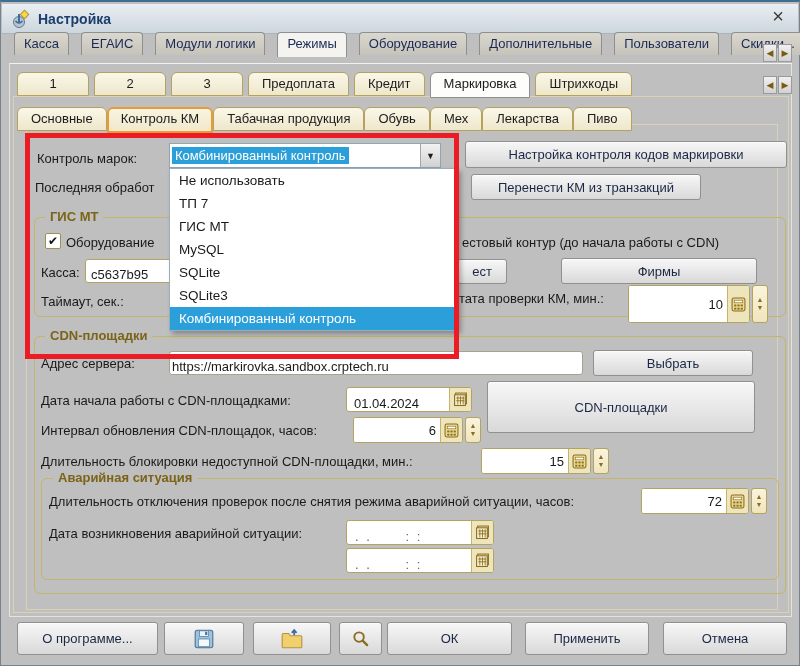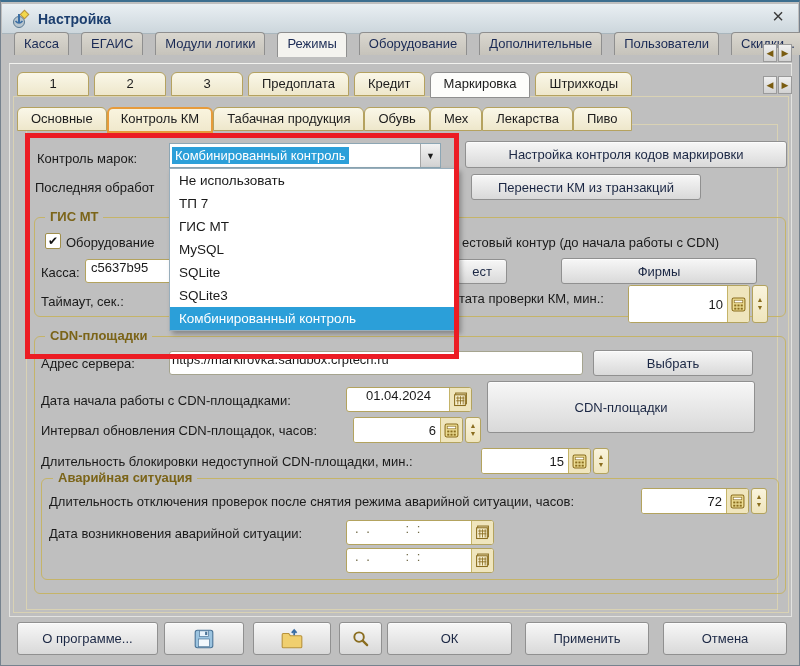--- a/index.html
+++ b/index.html
@@ -27,21 +27,21 @@
   .t2.actw{background:#fdfdfb;border-color:#8f8f8f;padding-bottom:6px;margin-bottom:-2px;z-index:3}
   .t2.acto{background:linear-gradient(#f9f4de,#f0e9cd);border:2px solid #e79b3b;padding:2px 12px 5px;margin-bottom:-2px;z-index:3}
   .navarr{position:absolute;display:flex;gap:1px;z-index:4}
   .arr{width:14px;height:18px;background:linear-gradient(#f0f0f0,#d2d2d2);border:1px solid #9a9a9a;color:#7a5c10;font-size:9px;display:flex;align-items:center;justify-content:center}
   
   .grp{position:absolute;border:1px solid #c5b469;border-radius:6px}
   .grp-label{position:absolute;background:#bfbfbf;padding:0 5px;font-weight:bold;color:#7b6418;white-space:nowrap}
   
   .lbl{position:absolute;white-space:nowrap}
   .btn{position:absolute;background:linear-gradient(#f7f7f7,#d9d9d9);border:1px solid #909090;border-radius:3px;color:#1b2744;display:flex;align-items:center;justify-content:center;white-space:nowrap;box-shadow:inset 0 1px 0 rgba(255,255,255,.7)}
-  .fld{position:absolute;background:#fff;border:1px solid #b3a35e;border-radius:3px;display:flex;align-items:flex-start;overflow:hidden}
+  .fld{position:absolute;background:#fff;border:1px solid #b3a35e;border-radius:3px;display:flex;align-items:flex-end;overflow:hidden}
   .numwrap{position:absolute;display:flex}
   .numbox{border:1px solid #b3a35e;border-radius:3px;background:#fff;display:flex;align-items:stretch;overflow:hidden}
   .numval{display:flex;align-items:center;justify-content:flex-end;padding-right:4px;background:#fff}
   .calcbtn{width:22px;background:#efe5bd;border-left:1px solid #c5b469;display:flex;align-items:center;justify-content:center}
   .spinner{width:16px;margin-left:2px;border:1px solid #b3a35e;border-radius:3px;background:linear-gradient(#faf4dd,#efe5bd);display:flex;flex-direction:column;align-items:center;justify-content:center;color:#8a6d1f;font-size:7px;line-height:8px}
   .datetxt{white-space:pre;color:#6f6845;padding-left:8px;letter-spacing:2px;flex:1}
   .cb{position:absolute;width:16px;height:16px;background:#fff;border:1px solid #a08f4d;border-radius:2px;display:flex;align-items:center;justify-content:center;font-size:12px;font-weight:bold;color:#111}
   
   .combo{position:absolute;left:168px;top:141px;width:272px;height:25px;background:#fff;border:1px solid #8ca6b4;display:flex;align-items:center;z-index:20}
   .comboval{margin-left:2px;background:#2b9fd9;color:#fff;padding:1px 3px;white-space:nowrap}
@@ -167,21 +167,21 @@
   <div class="grp-label" style="left:44px;top:326px">CDN-площадки</div>
 
   <div class="lbl" style="left:40px;top:354px">Адрес сервера:</div>
   <div class="fld" style="left:168px;top:349px;width:414px;height:24px;padding-left:2px;border-color:#a5a48f">
       <span>https://markirovka.sandbox.crptech.ru</span>
     </div>
   <div class="btn" style="left:592px;top:348px;width:160px;height:26px">Выбрать</div>
 
   <div class="lbl" style="left:40px;top:391px">Дата начала работы с CDN-площадками:</div>
   <div class="fld" style="left:345px;top:385px;width:126px;height:25px">
-    <span style="padding-left:19px;flex:1">01.04.2024</span>
+    <span style="padding-left:7px;flex:1">01.04.2024</span>
     <span class="calcbtn" style="align-self:stretch">
       <svg viewBox="0 0 14 14" width="15" height="15">
           <rect x="2.5" y="1" width="10" height="10" fill="#f7efce" stroke="#8a6d1f"></rect>
           <rect x="1.5" y="2.6" width="10" height="10" fill="#f7efce" stroke="#8a6d1f"></rect>
           <g stroke="#8a6d1f" stroke-width=".8">
             <line x1="3" y1="5.6" x2="10.5" y2="5.6"></line>
             <line x1="3" y1="8.2" x2="10.5" y2="8.2"></line>
             <line x1="4.5" y1="4" x2="4.5" y2="11.6"></line>
             <line x1="7" y1="4" x2="7" y2="11.6"></line>
             <line x1="9.5" y1="4" x2="9.5" y2="11.6"></line>

